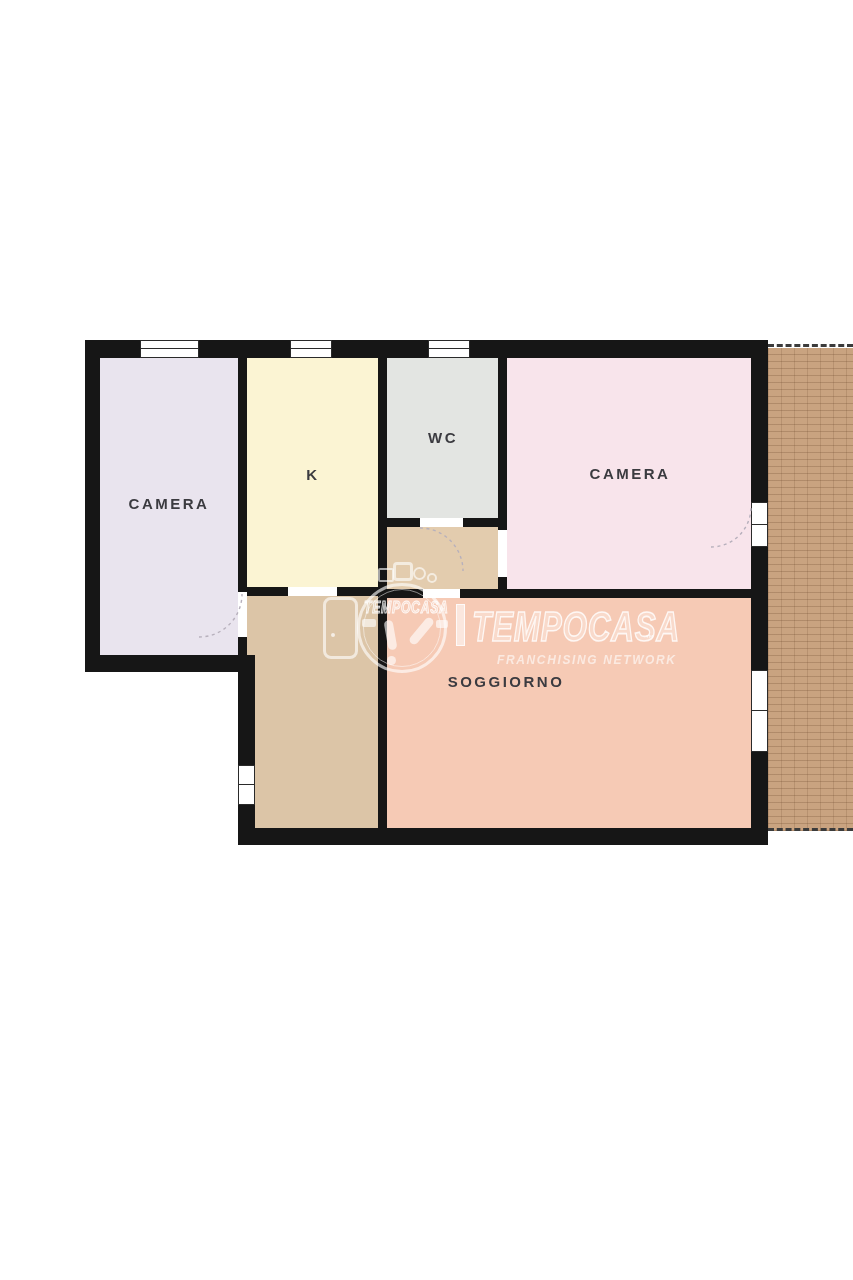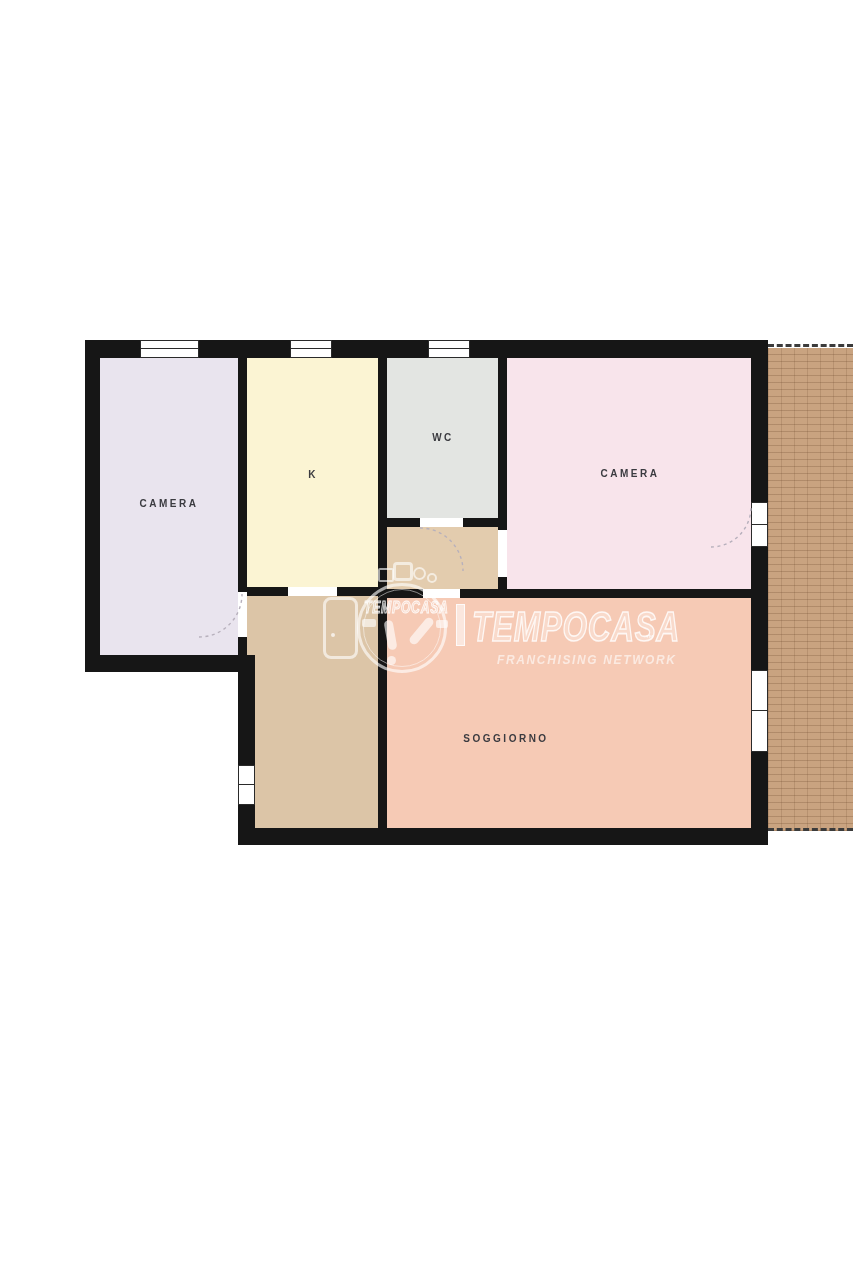--- a/index.html
+++ b/index.html
@@ -8,21 +8,21 @@
     background:var(--page-bg,#ffffff);
     font-family:"Liberation Sans",sans-serif;
   }
   .room{position:absolute;}
   .wall{position:absolute;background:var(--wall,#161616);}
   .win{position:absolute;background:#ffffff;border:1px solid var(--frame,#2a2a2a);box-sizing:border-box;}
   .win::after{content:"";position:absolute;left:0;right:0;top:50%;height:1px;margin-top:-1px;background:var(--frame,#2a2a2a);}
   .door{position:absolute;background:#ffffff;}
   .room-label{
     position:absolute;transform:translate(-50%,-50%);
-    font-size:10px;font-weight:600;letter-spacing:2.5px;
+    font-size:15px;font-weight:600;letter-spacing:2.5px;
     color:var(--label,#3b3b40);white-space:nowrap;
   }
   .terrace{position:absolute;left:768px;top:348px;width:85px;height:483px;background:var(--terrace-base,#c9a380);}
   .terrace-pattern{position:absolute;inset:0;
     background-image:
       repeating-linear-gradient(0deg, rgba(101,66,38,0.25) 0 1px, transparent 1px 7px),
       repeating-linear-gradient(90deg, rgba(101,66,38,0.18) 0 1px, transparent 1px 13px);
   }
   .terrace-dash{position:absolute;left:768px;width:85px;height:0;border-top:3px dashed var(--terrace-border,#3b3b3b);}
   .arcs{position:absolute;left:0;top:0;pointer-events:none;}
@@ -110,21 +110,21 @@
   <svg class="arcs" width="853" height="1280" viewBox="0 0 853 1280">
     <path d="M 199 637 A 43 43 0 0 0 242 594" fill="none" stroke="var(--arc)" stroke-width="1.4" stroke-dasharray="3 3.5"></path>
     <path d="M 711 547 A 40 40 0 0 0 751 507" fill="none" stroke="var(--arc)" stroke-width="1.4" stroke-dasharray="3 3.5"></path>
     <path d="M 420 528 A 43 43 0 0 1 463 571" fill="none" stroke="var(--arc)" stroke-width="1.4" stroke-dasharray="3 3.5"></path>
   </svg>
 
   <div class="room-label" style="left:169px;top:503px;">CAMERA</div>
   <div class="room-label" style="left:313px;top:474px;">K</div>
   <div class="room-label" style="left:443px;top:437px;">WC</div>
   <div class="room-label" style="left:630px;top:473px;">CAMERA</div>
-  <div class="room-label" style="left:506px;top:738px;">SOGGIORNO</div>
+  <div class="room-label" style="left:506px;top:681px;">SOGGIORNO</div>
 
   <div>
     <div class="wm wm-rect"></div>
     <div class="wm wm-rect-dot"></div>
     <div class="wm wm-chain-sq1"></div>
     <div class="wm wm-crown"></div>
     <div class="wm wm-chain-c1"></div>
     <div class="wm wm-chain-c2"></div>
     <div class="wm wm-circle"></div>
     <div class="wm wm-text wm-small">TEMPOCASA</div>

